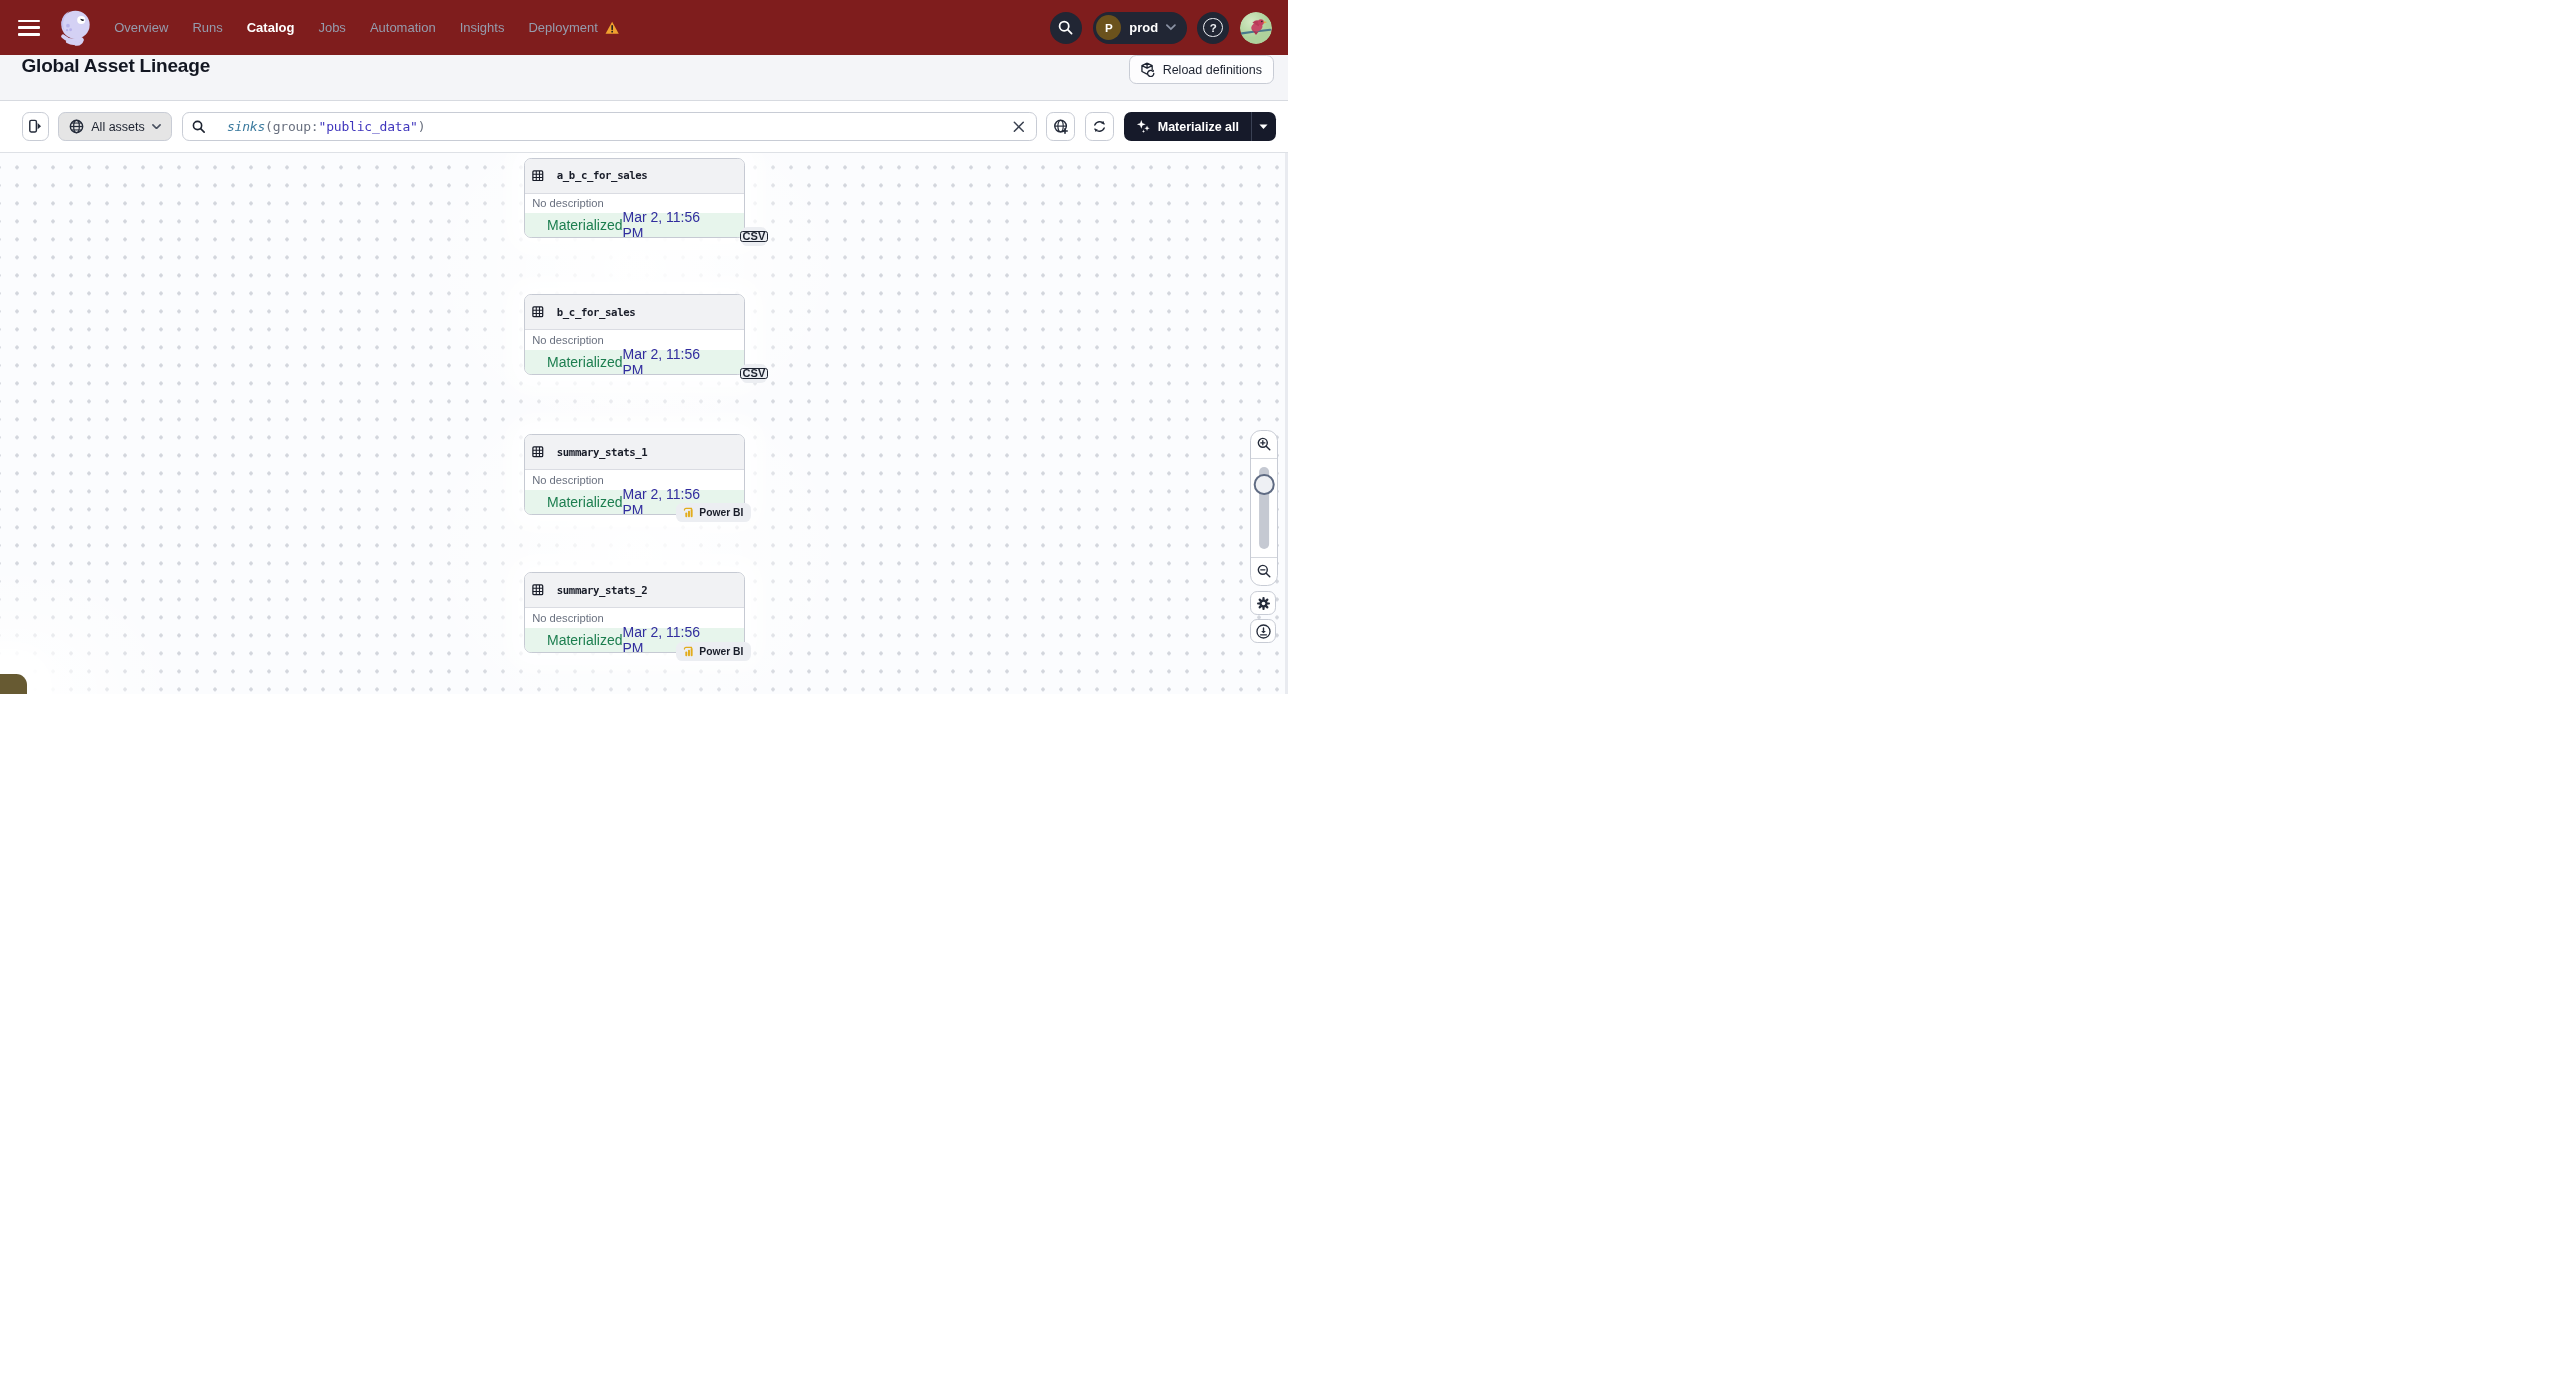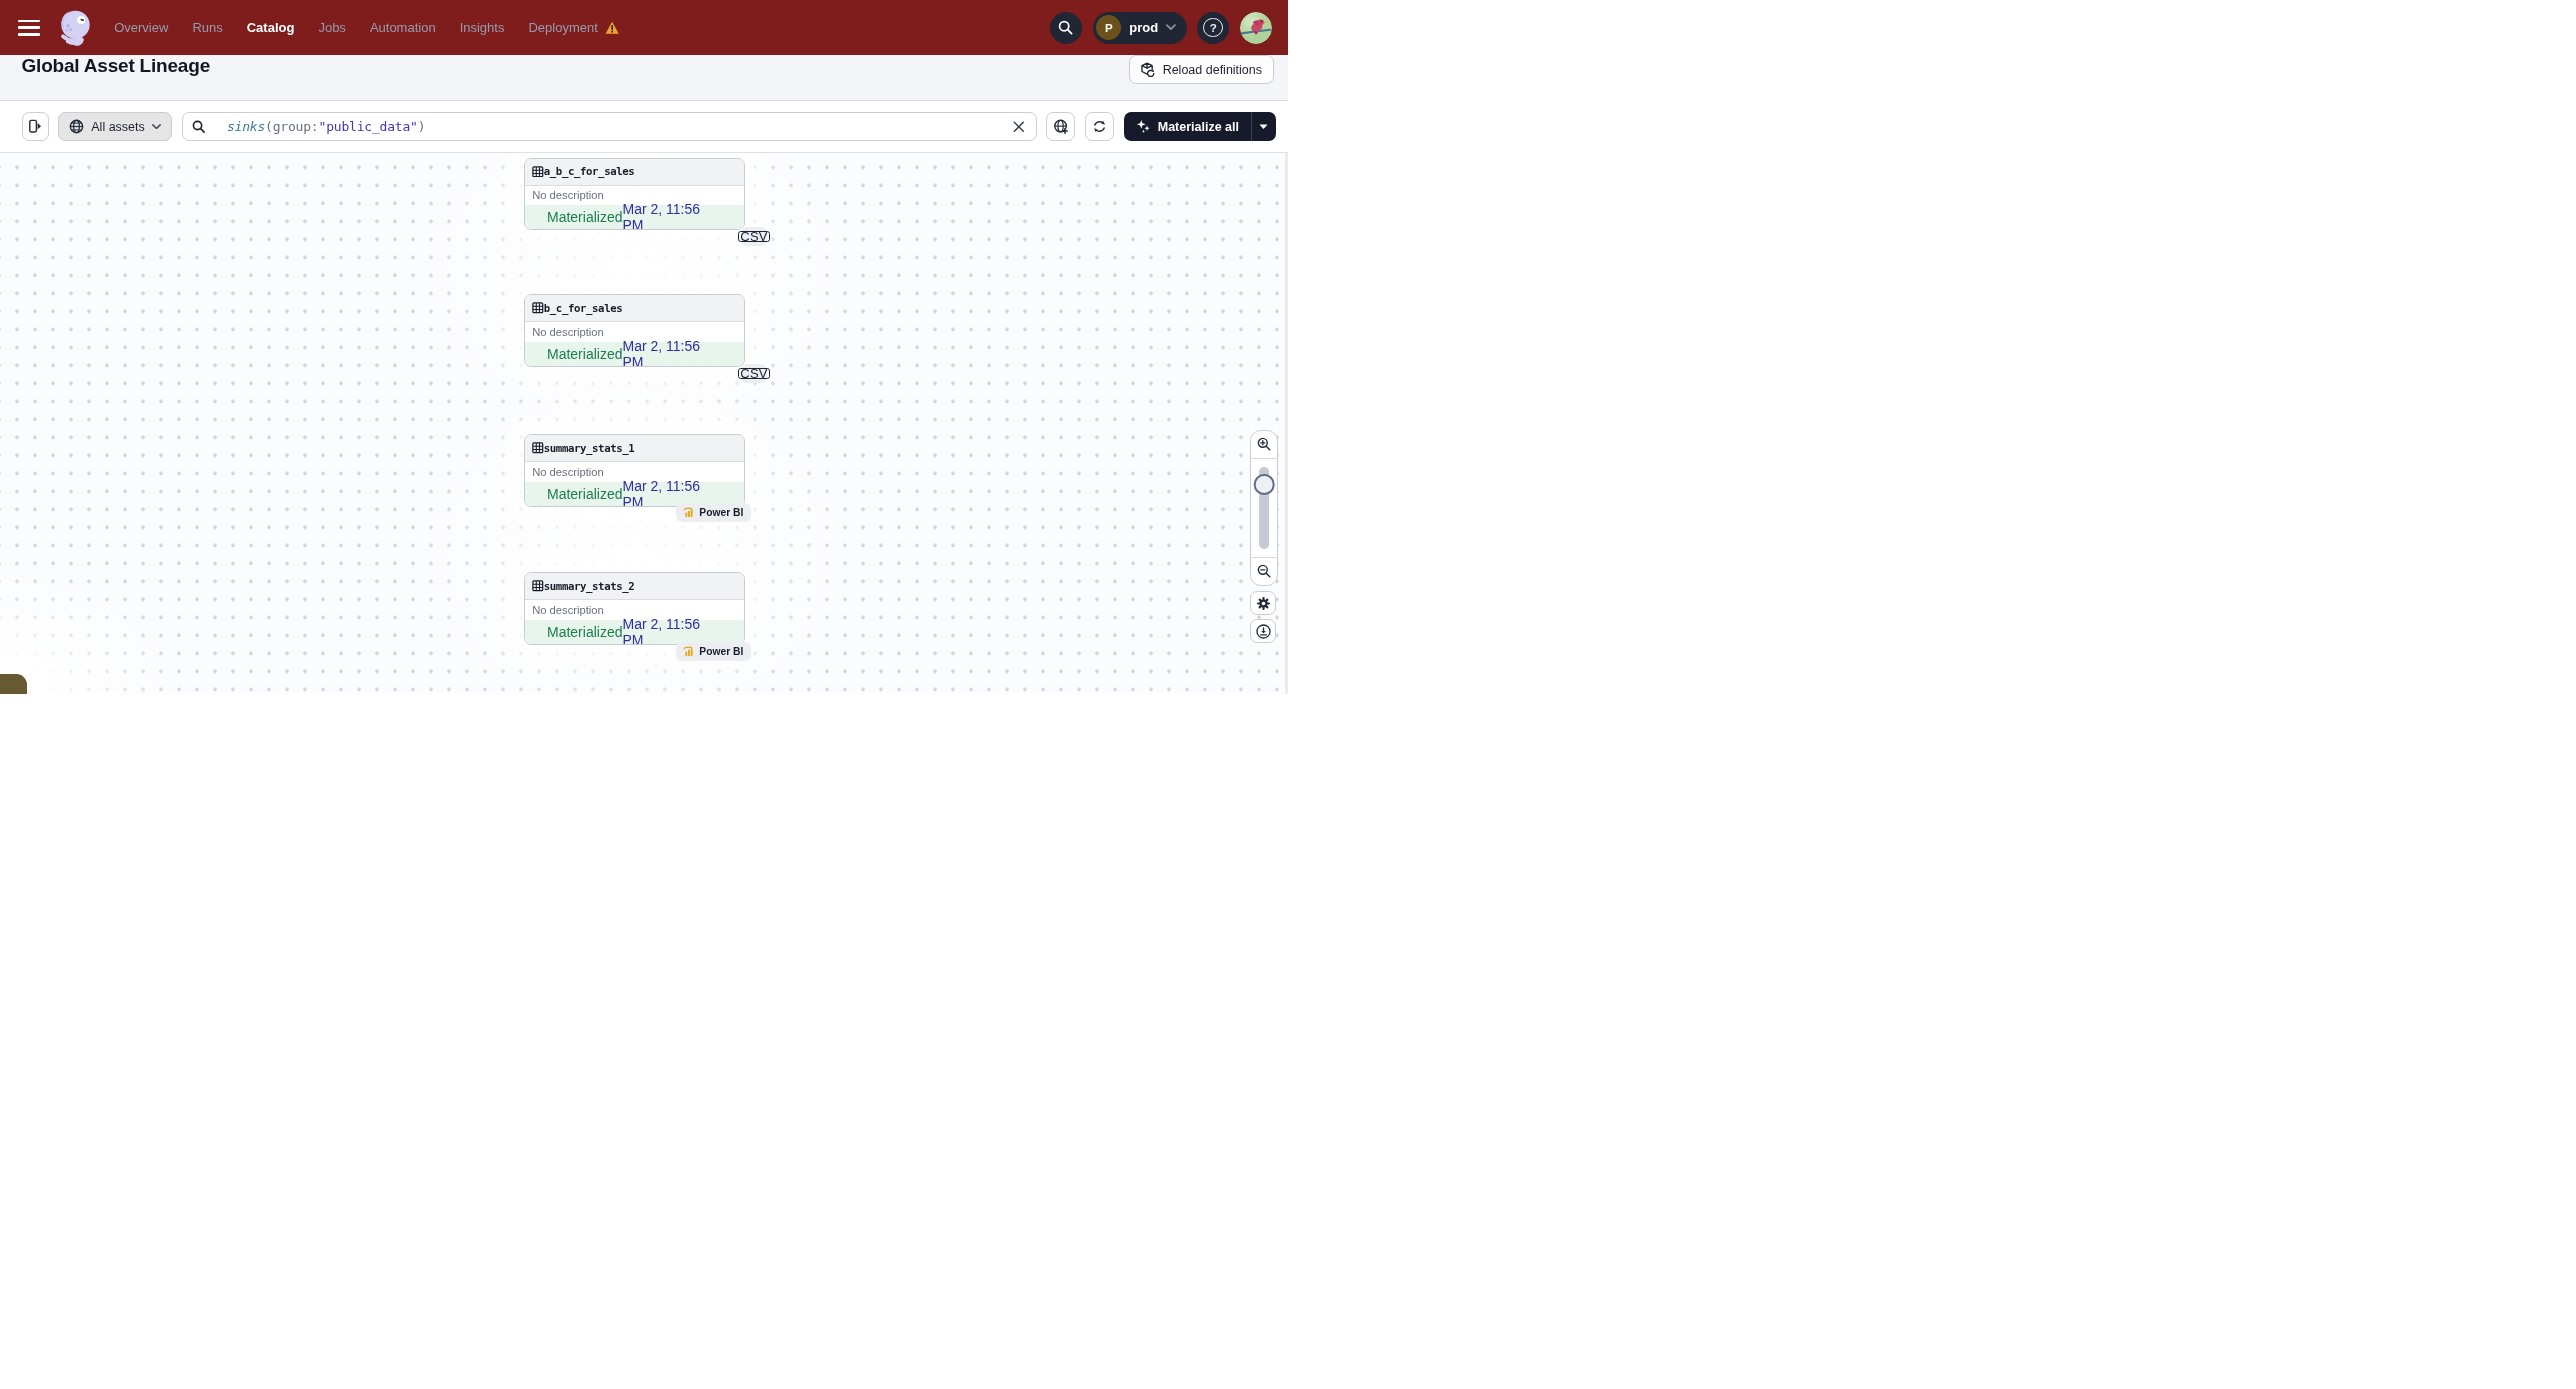--- a/index.html
+++ b/index.html
@@ -47,30 +47,30 @@
 
   
   .graph{position:relative;height:541px;background-color:#fbfcfe;
     background-image:radial-gradient(circle,#d2d5dc 1.5px,transparent 2px);
     background-size:18px 18px;background-position:8px 5.4px;overflow:hidden}
   .graph-glow{position:absolute;inset:0;pointer-events:none;background:
     radial-gradient(ellipse 322px 268px at 635px 116px,rgba(255,255,255,.97),transparent 70%),
     radial-gradient(ellipse 322px 286px at 635px 402px,rgba(255,255,255,.95),transparent 70%),
     radial-gradient(ellipse 241px 188px at 13.4px 541px,rgba(255,255,255,.97),transparent 72%)}
   .asset-node{position:absolute;width:221px;background:#fff;border:0.9px solid #c6cad3;border-radius:7.2px;overflow:hidden;cursor:pointer;box-shadow:0 0 23px 14.3px rgba(255,255,255,.85)}
-  .node-header{height:27px;display:flex;align-items:center;gap:0;padding:0 7.2px;background:#f1f2f4;border-bottom:0.9px solid #dadce2}
+  .node-header{height:35px;display:flex;align-items:center;gap:13px;padding:0 7.2px;background:#f1f2f4;border-bottom:0.9px solid #dadce2}
   .node-name{font-family:"DejaVu Sans Mono",monospace;font-size:10.7px;font-weight:700;color:#191d29;letter-spacing:-0.4px}
   .node-desc{height:19.7px;display:flex;align-items:center;padding:0 7.2px;font-size:11.2px;color:#69707f}
   .node-status{height:24px;display:flex;align-items:center;justify-content:space-between;padding:0 22px;background:#e7f5ec;font-size:14px}
   .status-label{color:#1c7e4f}
   .status-time{color:#312d9e}
   .tag-pill{position:absolute;height:19px;background:#eceef2;border-radius:6.3px;display:flex;align-items:center;justify-content:center;gap:4.5px;cursor:pointer}
   .tag-pill.csv{width:26px}
   .tag-pill.pbi{padding:0 7.2px}
-  .csv-ic{border:1.5px solid #1d2330;border-radius:2.7px;padding:0 1.8px;font-size:13px;font-weight:400;color:#1d2330;line-height:9px;letter-spacing:0.2px}
+  .csv-ic{border:1.5px solid #1d2330;border-radius:2.7px;padding:0 1.8px;font-size:11px;font-weight:700;color:#1d2330;line-height:9px;letter-spacing:0.2px}
   .pbi-label{font-size:10.3px;font-weight:700;color:#191d29}
 
   
   .zoomctl{position:absolute;left:1250px;top:277px;width:28px;height:156px;background:#fff;border:0.9px solid #c8ccd5;border-radius:10.7px;display:flex;flex-direction:column}
   .zoomctl .zbtn{height:28px;display:flex;align-items:center;justify-content:center;cursor:pointer}
   .zoomctl .zin{border-bottom:0.9px solid #d5d8de}
   .zoomctl .zout{border-top:0.9px solid #d5d8de}
   .zslider{flex:1;position:relative}
   .ztrack{position:absolute;left:50%;transform:translateX(-50%);top:8px;bottom:8px;width:9.8px;border-radius:5.4px;background:#c5c9d2}
   .zhandle{position:absolute;left:50%;transform:translateX(-50%);top:15px;width:20.6px;height:20.6px;border-radius:50%;background:#eef0f4;border:2.7px solid #5f6b83;cursor:grab}

